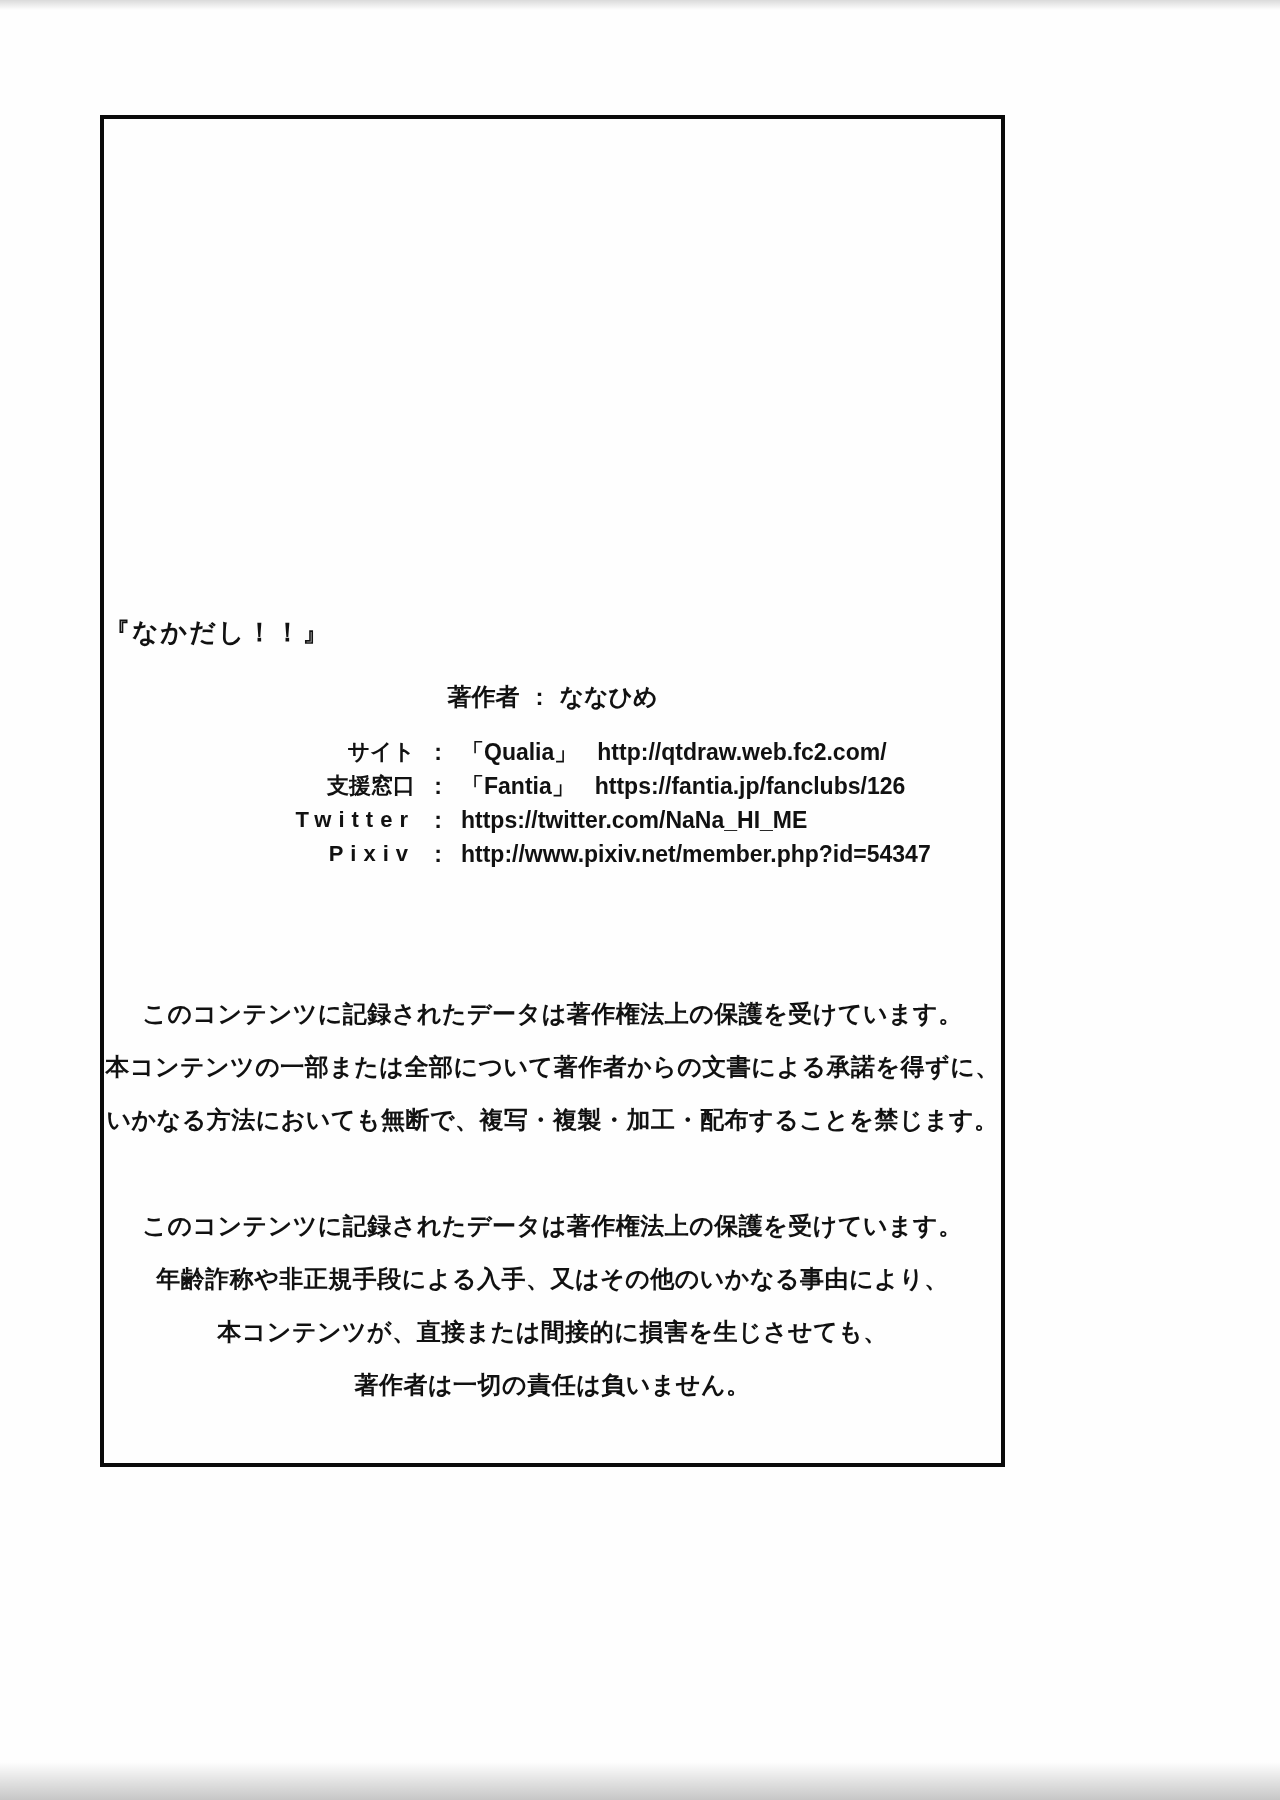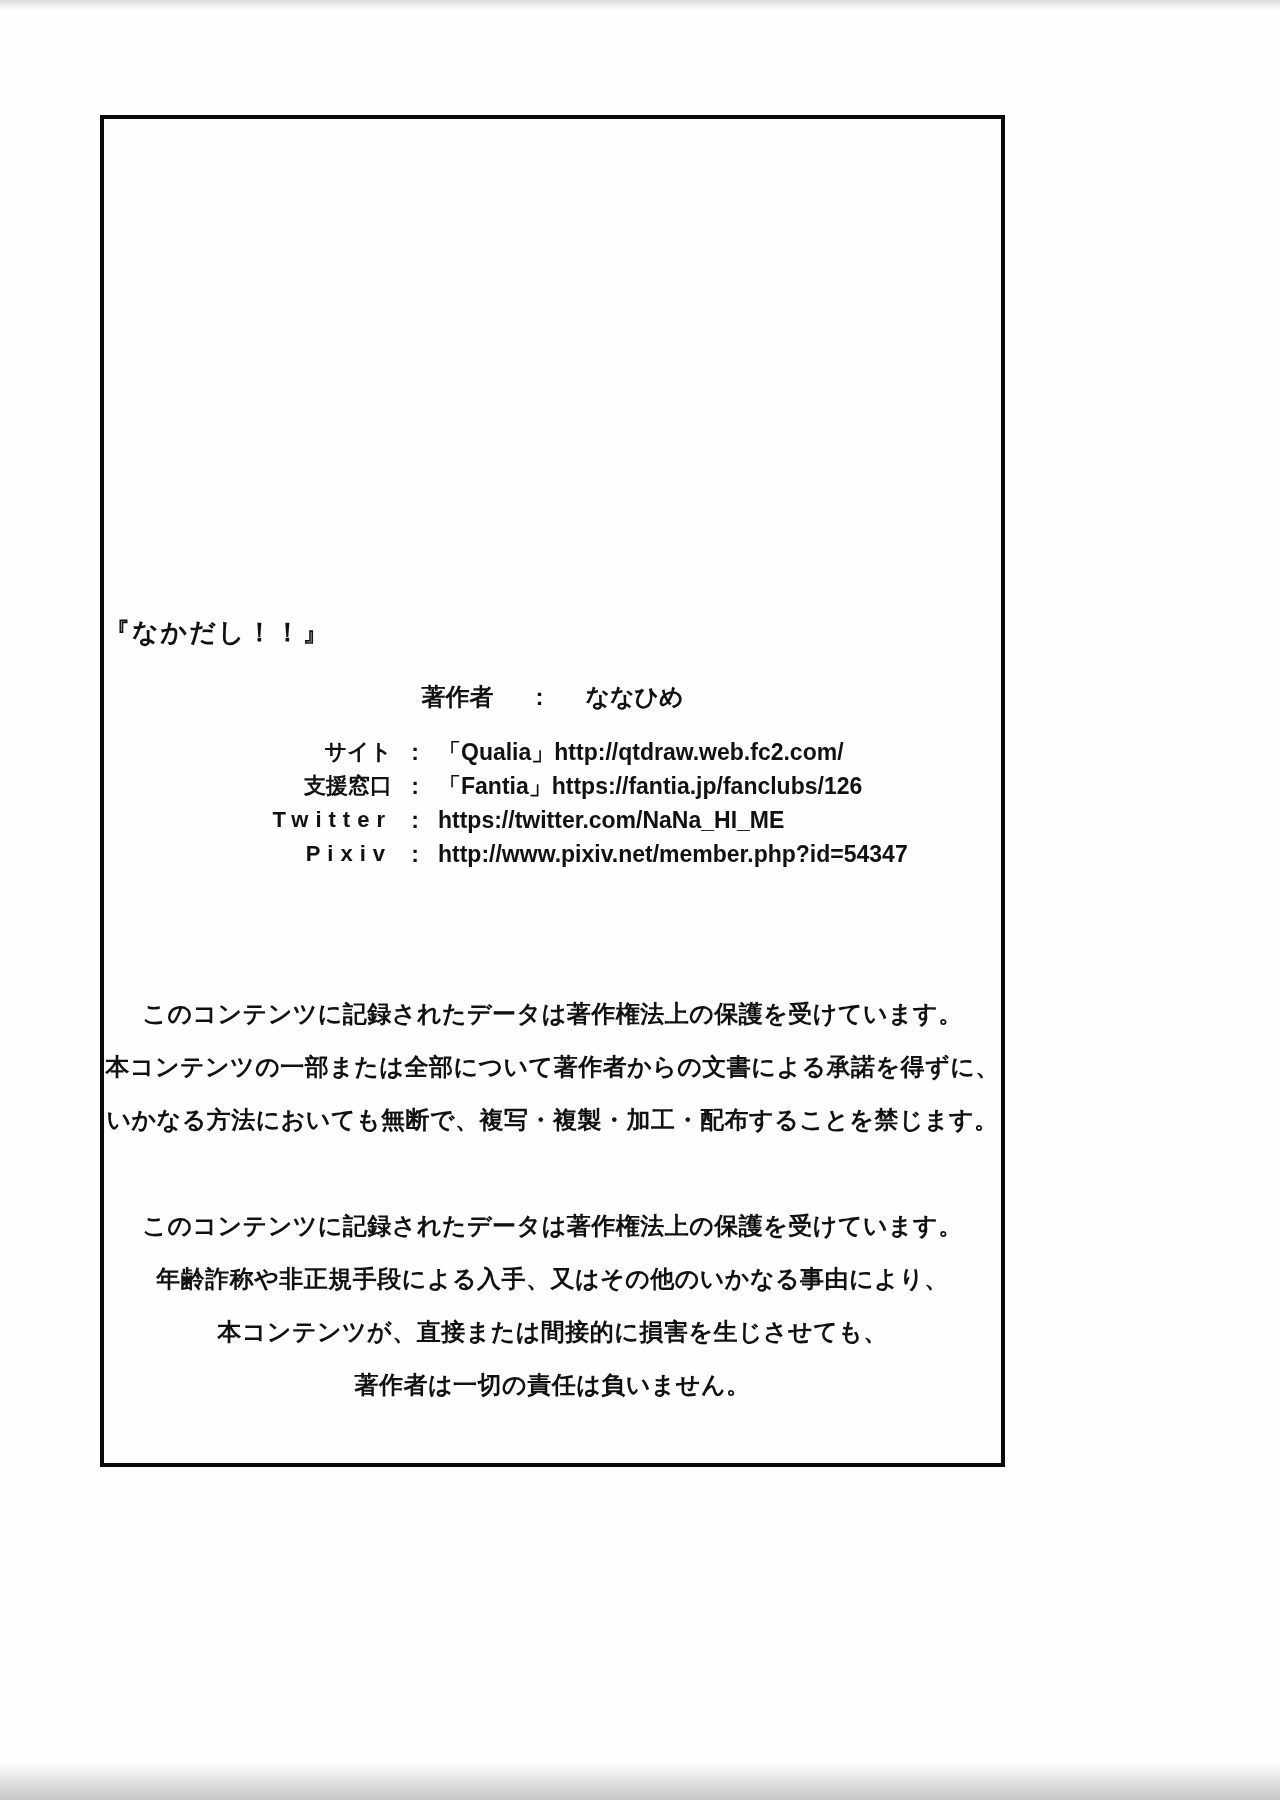--- a/index.html
+++ b/index.html
@@ -53,48 +53,50 @@
     letter-spacing: 2px;
   }
   .author-row {
     position: absolute;
     top: 562px;
     left: 0;
     width: 100%;
     display: flex;
     justify-content: center;
     align-items: baseline;
-    gap: 42px;
+    gap: 16px;
     font-size: 24px;
   }
   .links {
     position: absolute;
     top: 616px;
     left: 0;
     width: 100%;
     display: grid;
     grid-template-columns: 288px 46px auto;
     grid-auto-rows: 34px;
     align-items: center;
     font-size: 23px;
+    padding-left: 23px;
   }
   .link-label {
     text-align: right;
     font-size: 22px;
     white-space: nowrap;
   }
   .link-label.ls-wide {
     letter-spacing: 7px;
   }
   .link-colon, .author-colon {
     text-align: center;
   }
   .link-value {
     display: flex;
     align-items: baseline;
+    gap: 20px;
     white-space: nowrap;
   }
   .link-value span:empty { display: none; }
   .para {
     position: absolute;
     left: 0;
     width: 100%;
     text-align: center;
     font-size: 24px;
     line-height: 53px;

